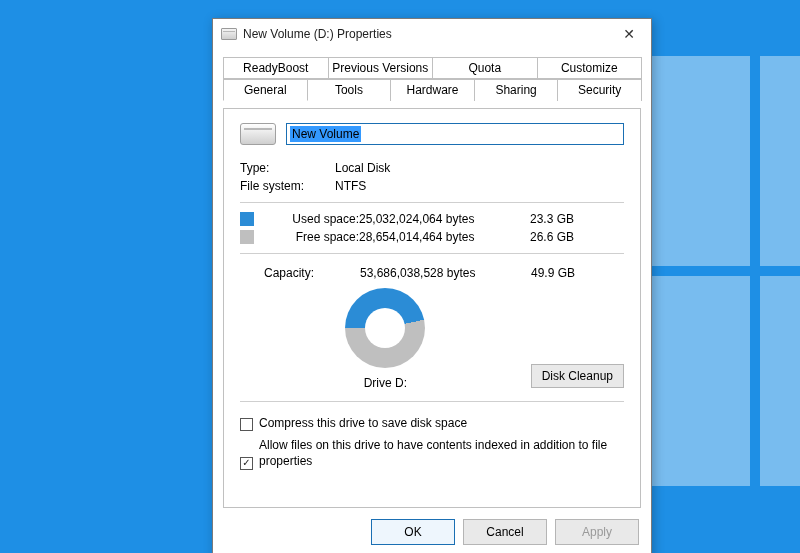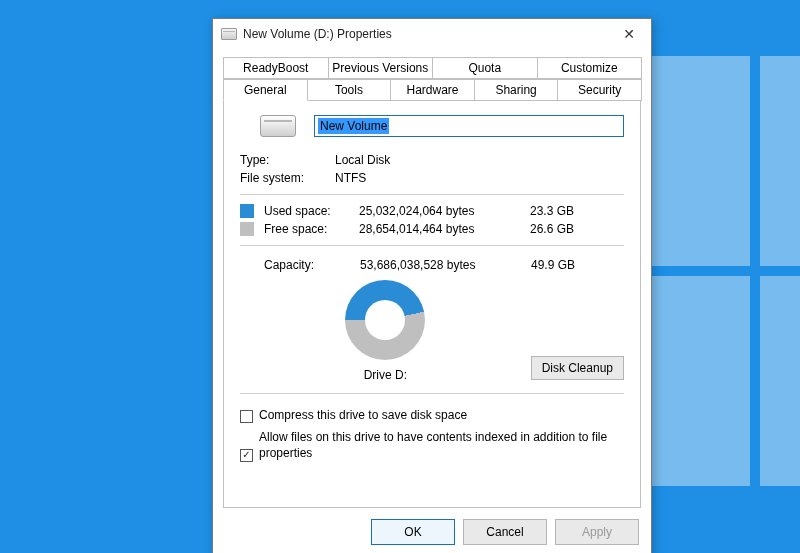--- a/index.html
+++ b/index.html
@@ -70,21 +70,21 @@
       width: 40px;
       height: 28px;
       text-align: center;
       line-height: 28px;
       font-size: 14px;
       color: #333;
       cursor: pointer;
     }
 
     .tabs-area {
-      padding: 8px 10px 0 10px;
+      padding: 8px 10px 8px 10px;
     }
     .tabrow {
       display: flex;
       font-size: 12px;
     }
     .tab {
       border: 1px solid #c0c0c0;
       border-bottom: none;
       padding: 3px 0;
       background: #fff;
@@ -105,23 +105,22 @@
       margin: 0 10px 0 10px;
       padding: 14px 16px 10px 16px;
       font-size: 12px;
       flex: 1;
       position: relative;
       top: -1px;
     }
     .header-row {
       display: flex;
       align-items: flex-start;
-      gap: 18px;
+      gap: 10px;
       margin-bottom: 14px;
-      margin-left: 20px;
     }
     .drive-icon {
       width: 36px;
       height: 22px;
       background: linear-gradient(#ffffff,#cfcfcf);
       border: 1px solid #a0a0a0;
       border-radius: 3px;
       position: relative;
     }
     .drive-icon::after{
@@ -140,21 +139,21 @@
       display: inline-block;
     }
     .info-grid .row { display: flex; padding: 2px 0; }
     .info-grid .row .k { width: 95px; }
     hr.sep { border: none; border-top: 1px solid #cfcfcf; margin: 7px 0; }
 
     .space-row { display: flex; align-items: center; padding: 2px 0; }
     .swatch { width: 14px; height: 14px; margin-right: 10px; }
     .sw-used { background: #2b8cd6; }
     .sw-free { background: #bfbfbf; }
-    .space-label { width: 95px; }
+    .space-label { width: 95px; text-align: right; }
     .space-bytes { width: 155px; }
     .space-gb { width: 60px; text-align: right; }
 
     .cap-row { display: flex; padding: 5px 0 2px 0; }
     .cap-row .k { width: 120px; padding-left: 24px; }
     .cap-row .bytes { width: 155px; }
     .cap-row .gb { width: 60px; text-align: right; }
 
     .chart-row {
       display: flex;

